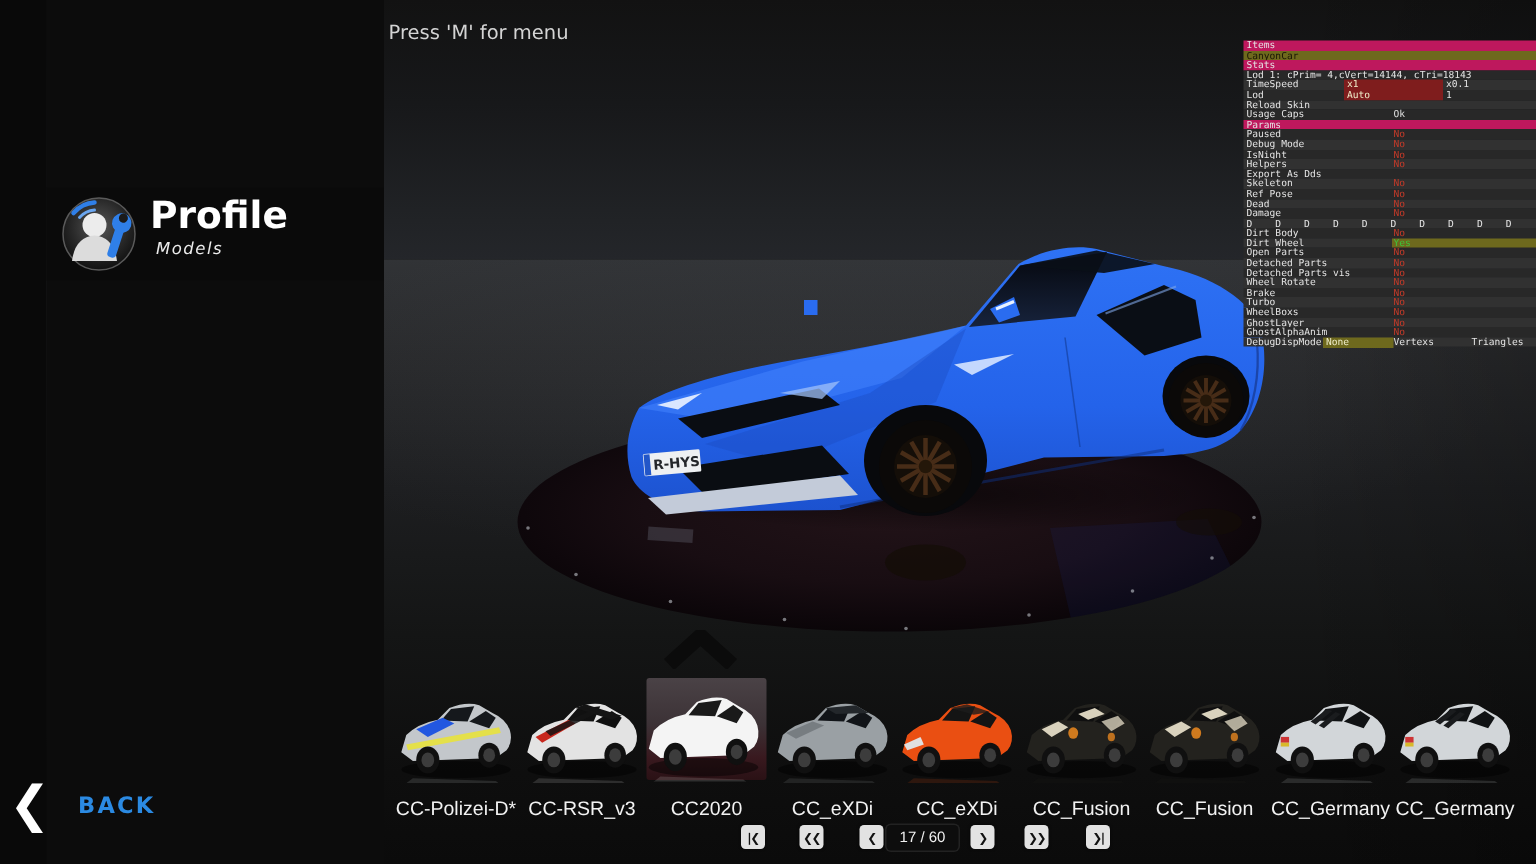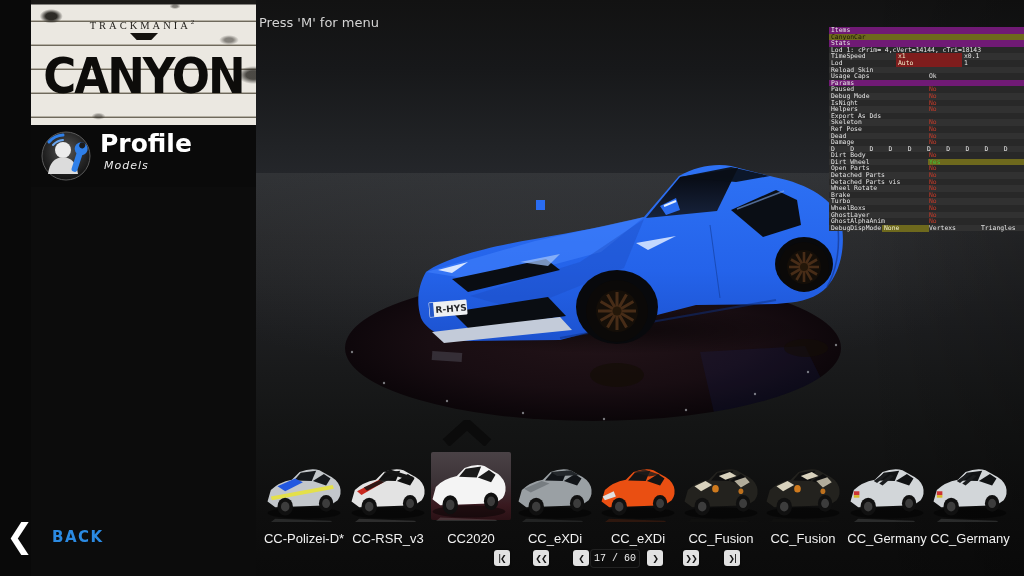--- a/index.html
+++ b/index.html
@@ -13,21 +13,21 @@
  linear-gradient(180deg,#313336 0%,#28292b 16%,#1d1e20 38%,#141515 62%,#0e0e0e 85%,#0b0b0b 100%)}
 #vignette{position:absolute;inset:0;background:
  linear-gradient(90deg,rgba(0,0,0,.32) 0,rgba(0,0,0,0) 22%,rgba(0,0,0,0) 84%,rgba(0,0,0,.18) 100%),
  radial-gradient(140% 120% at 55% 40%, rgba(0,0,0,0) 60%, rgba(0,0,0,0.28) 100%)}
 #scene{position:absolute;left:330px;top:140px;width:520px;height:300px}
 #press-m{position:absolute;left:259px;top:15px;font-size:13px;color:#d4d4d4}
 
 #debug-panel{position:absolute;left:829px;top:27px;width:195px;font-family:"DejaVu Sans Mono",monospace;font-size:6.4px;color:#e4e4e4}
 .dr{position:relative;height:6.6px;line-height:6.7px;white-space:pre}
 .dr .lbl{position:absolute;left:2px;top:0}
-.dr.h{background:#701a75}
+.dr.h{background:#be185d}
 .dr.a{background:#313131}
 .dr.b{background:#282828}
 .dr.sel{background:#6e691d;color:#181505}
 .dr .v1{position:absolute;left:100px;top:0}
 .dr .v2{position:absolute;left:135px;top:0}
 .dr .cell{position:absolute;left:67px;top:0;width:66px;background:#7f1d1d;color:#efedc9;padding-left:2px}
 .dr .cellfull{position:absolute;left:99px;right:0;top:0;background:#6e691d;padding-left:1px}
 .no{color:#c43a29}.yes{color:#3ec43a}.ok{color:#e0e0e0}
 .dr .dcell{position:absolute;top:0}
 .dr .mode{position:absolute;left:53px;top:0;width:47px;background:#6e691d;color:#efedc9;padding-left:2px}
@@ -35,21 +35,21 @@
 .dr .c2{position:absolute;left:152px;top:0}
 
 .thumb{position:absolute;top:450px;width:90px;height:112px}
 .thumb .tile{position:absolute;left:5px;top:2px;width:80px;height:68px;border-radius:2px;background:linear-gradient(180deg,#4a4246 0%,#3c3236 45%,#39191f 78%,#2a1115 100%)}
 .thumb svg{position:absolute;left:3px;top:8px}
 .thumb.sel svg{left:1px;top:3px}
 .thumb .tlabel{position:absolute;left:-8px;top:81px;width:106px;text-align:center;font-size:13px;color:#f2f2f2;font-family:Liberation Sans, sans-serif}
 #up-arrow{position:absolute;left:442px;top:420px}
 
 .pbtn{position:absolute;top:550px;width:16px;height:16px;border-radius:3px;background:#e2e2e2;color:#111;font-size:8px;font-weight:bold;display:flex;align-items:center;justify-content:center;letter-spacing:-1px;box-shadow:0 0 2px rgba(0,0,0,.6)}
-#page-pill{position:absolute;top:550px;left:591px;width:48px;height:17px;border-radius:3px;background:#0d0d0d;color:#f0f0f0;font-size:10px;display:flex;align-items:center;justify-content:center;box-shadow:0 0 0 1px #222;font-family:Liberation Mono, monospace}
+#page-pill{position:absolute;top:550px;left:591px;width:48px;height:17px;border-radius:3px;background:#0d0d0d;color:#f0f0f0;font-size:10px;display:flex;align-items:center;justify-content:center;box-shadow:0 0 0 1px #222;font-family:Liberation Sans, sans-serif}
 
 #left-strip{position:absolute;left:0;top:0;width:31px;height:576px;background:#090909}
 #collapse-chevron{position:absolute;left:6px;top:516px;font-size:33px;color:#fff;font-weight:bold}
 #left-panel{position:absolute;left:31px;top:0;width:225px;height:576px;background:#0c0c0c}
 #logo{position:absolute;left:0;top:0;width:225px;height:125px;overflow:hidden;background:
  radial-gradient(16px 10px at 9% 13%, rgba(24,22,18,.9) 35%, rgba(24,22,18,0) 72%),
  radial-gradient(14px 7px at 88% 32%, rgba(30,27,22,.5) 30%, rgba(30,27,22,0) 70%),
  radial-gradient(22px 12px at 99% 60%, rgba(22,20,16,.75) 35%, rgba(22,20,16,0) 75%),
  radial-gradient(10px 5px at 30% 93%, rgba(30,27,22,.45) 30%, rgba(30,27,22,0) 70%),
  radial-gradient(8px 4px at 64% 5%, rgba(30,27,22,.5) 30%, rgba(30,27,22,0) 70%),
@@ -381,25 +381,20 @@
   <div class="pbtn" style="left:647px">❯</div>
   <div class="pbtn" style="left:683px">❯❯</div>
   <div class="pbtn" style="left:724px">❯|</div>
 </div>
 
 <div id="left-strip">
   <div id="collapse-chevron">❮</div>
 </div>
 
 <div id="left-panel">
-  <div id="logo">
-    <div id="brand"><span>TRACKMANIA</span><sup>2</sup></div>
-    <div id="tm-mark"></div>
-    <div id="canyon">CANYON</div>
-  </div>
   <div id="profile-box">
     <svg id="profile-icon" width="56" height="56" viewBox="0 0 56 56">
       <defs>
         <radialGradient id="pg" cx="50%" cy="40%" r="60%">
             <stop offset="0" stop-color="#565656"></stop>
             <stop offset="0.7" stop-color="#242424"></stop>
             <stop offset="1" stop-color="#111"></stop>
           </radialGradient>
       </defs>
       <circle cx="27" cy="28" r="24" fill="url(#pg)" stroke="#5a5a5a" stroke-width="1"></circle>

